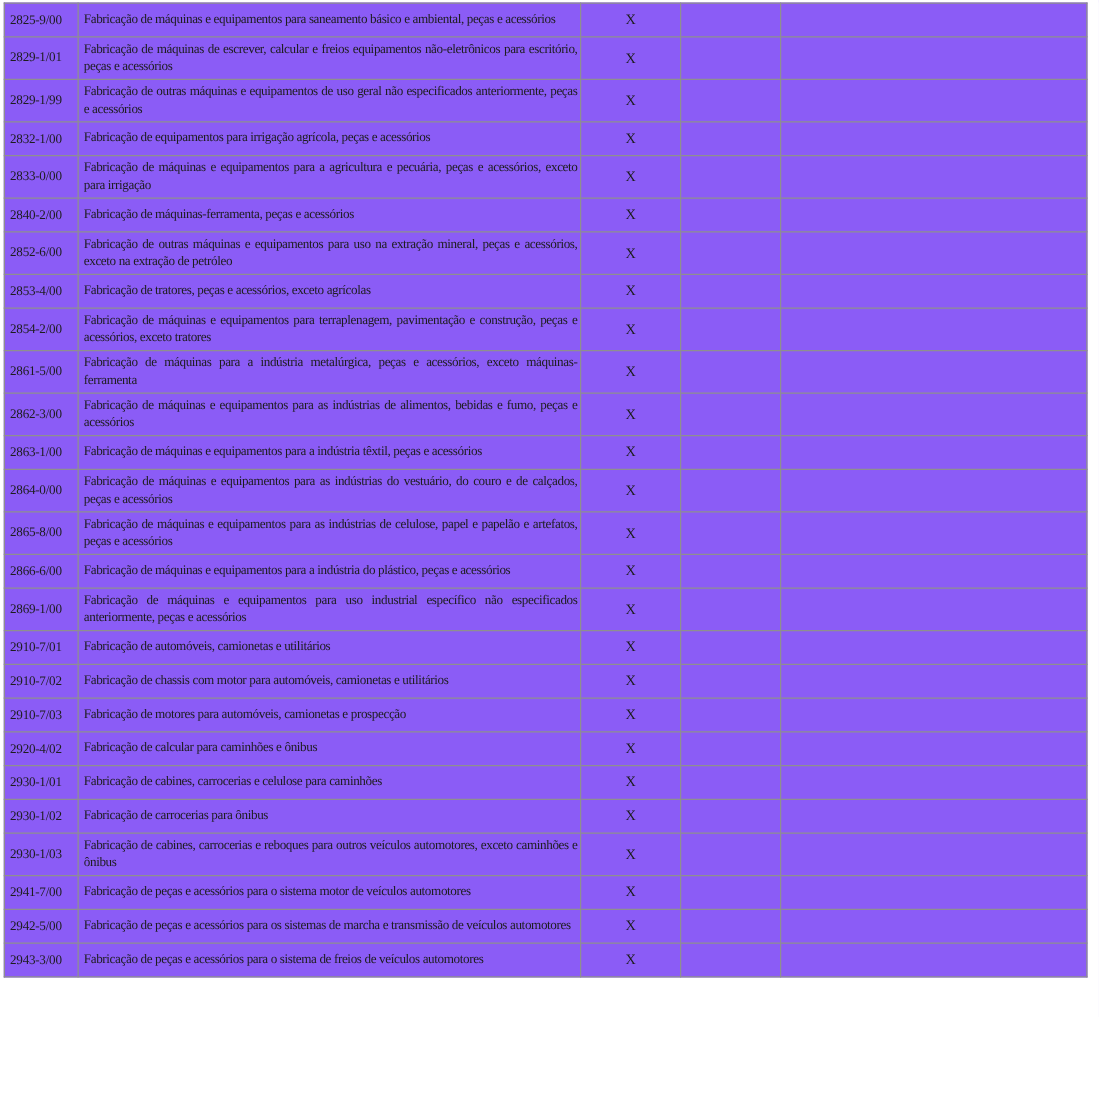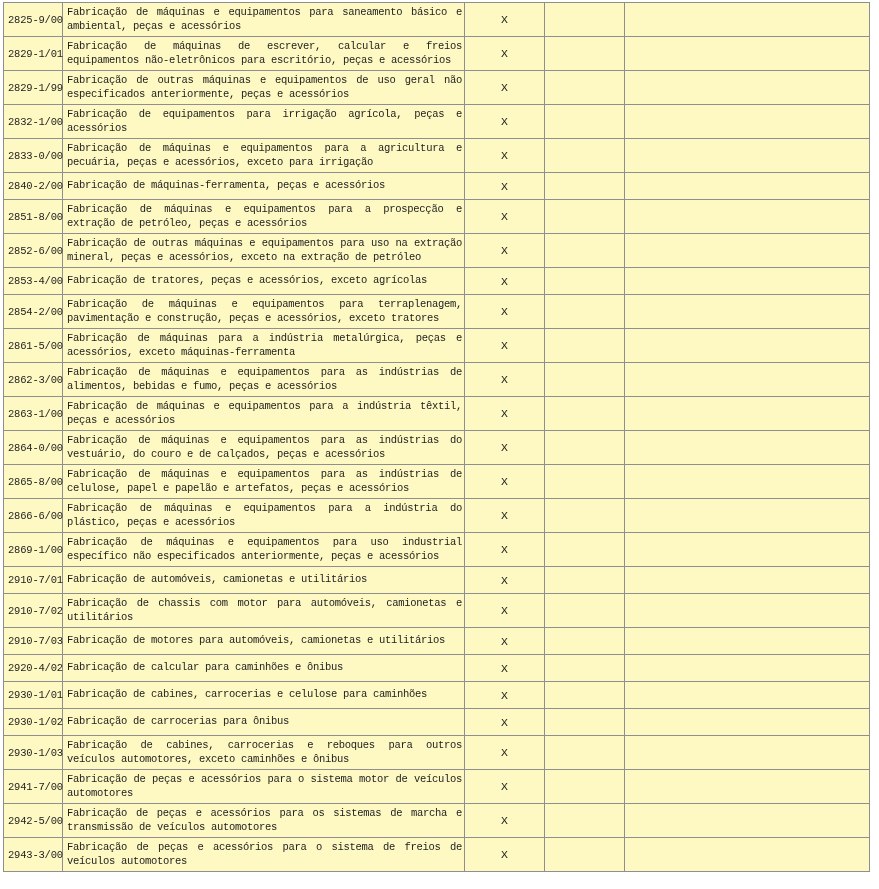--- a/index.html
+++ b/index.html
@@ -15,22 +15,21 @@
     position: relative;
     width: 879px;
     height: 889px;
     background: #ffffff;
   }
   table.cnae-table {
     border-collapse: collapse;
     table-layout: fixed;
     width: 866px;
     margin: 2px 0 0 3px;
-    background: #fef9c3;
-    font-family: Liberation Mono, monospace;
+    background: #8b5cf6;
   }
   col.col-code  { width: 59px;  }
   col.col-desc  { width: 402px; }
   col.col-mark  { width: 80px;  }
   col.col-a     { width: 80px;  }
   col.col-b     { width: 245px; }
   td {
     border: 1px solid #8f8f8f;
     color: #1d1d1d;
     vertical-align: middle;
@@ -109,27 +108,20 @@
     <td class="blank"></td>
   </tr>
         <tr>
     <td class="code">2840-2/00</td>
     <td class="desc">Fabricação de máquinas-ferramenta, peças e acessórios</td>
     <td class="mark">X</td>
     <td class="blank"></td>
     <td class="blank"></td>
   </tr>
         <tr>
-    <td class="code">2851-8/00</td>
-    <td class="desc">Fabricação de máquinas e equipamentos para a prospecção e extração de petróleo, peças e acessórios</td>
-    <td class="mark">X</td>
-    <td class="blank"></td>
-    <td class="blank"></td>
-  </tr>
-        <tr>
     <td class="code">2852-6/00</td>
     <td class="desc">Fabricação de outras máquinas e equipamentos para uso na extração mineral, peças e acessórios, exceto na extração de petróleo</td>
     <td class="mark">X</td>
     <td class="blank"></td>
     <td class="blank"></td>
   </tr>
         <tr>
     <td class="code">2853-4/00</td>
     <td class="desc">Fabricação de tratores, peças e acessórios, exceto agrícolas</td>
     <td class="mark">X</td>
@@ -201,21 +193,21 @@
   </tr>
         <tr>
     <td class="code">2910-7/02</td>
     <td class="desc">Fabricação de chassis com motor para automóveis, camionetas e utilitários</td>
     <td class="mark">X</td>
     <td class="blank"></td>
     <td class="blank"></td>
   </tr>
         <tr>
     <td class="code">2910-7/03</td>
-    <td class="desc">Fabricação de motores para automóveis, camionetas e utilitários</td>
+    <td class="desc">Fabricação de motores para automóveis, camionetas e prospecção</td>
     <td class="mark">X</td>
     <td class="blank"></td>
     <td class="blank"></td>
   </tr>
         <tr>
     <td class="code">2920-4/02</td>
     <td class="desc">Fabricação de calcular para caminhões e ônibus</td>
     <td class="mark">X</td>
     <td class="blank"></td>
     <td class="blank"></td>

